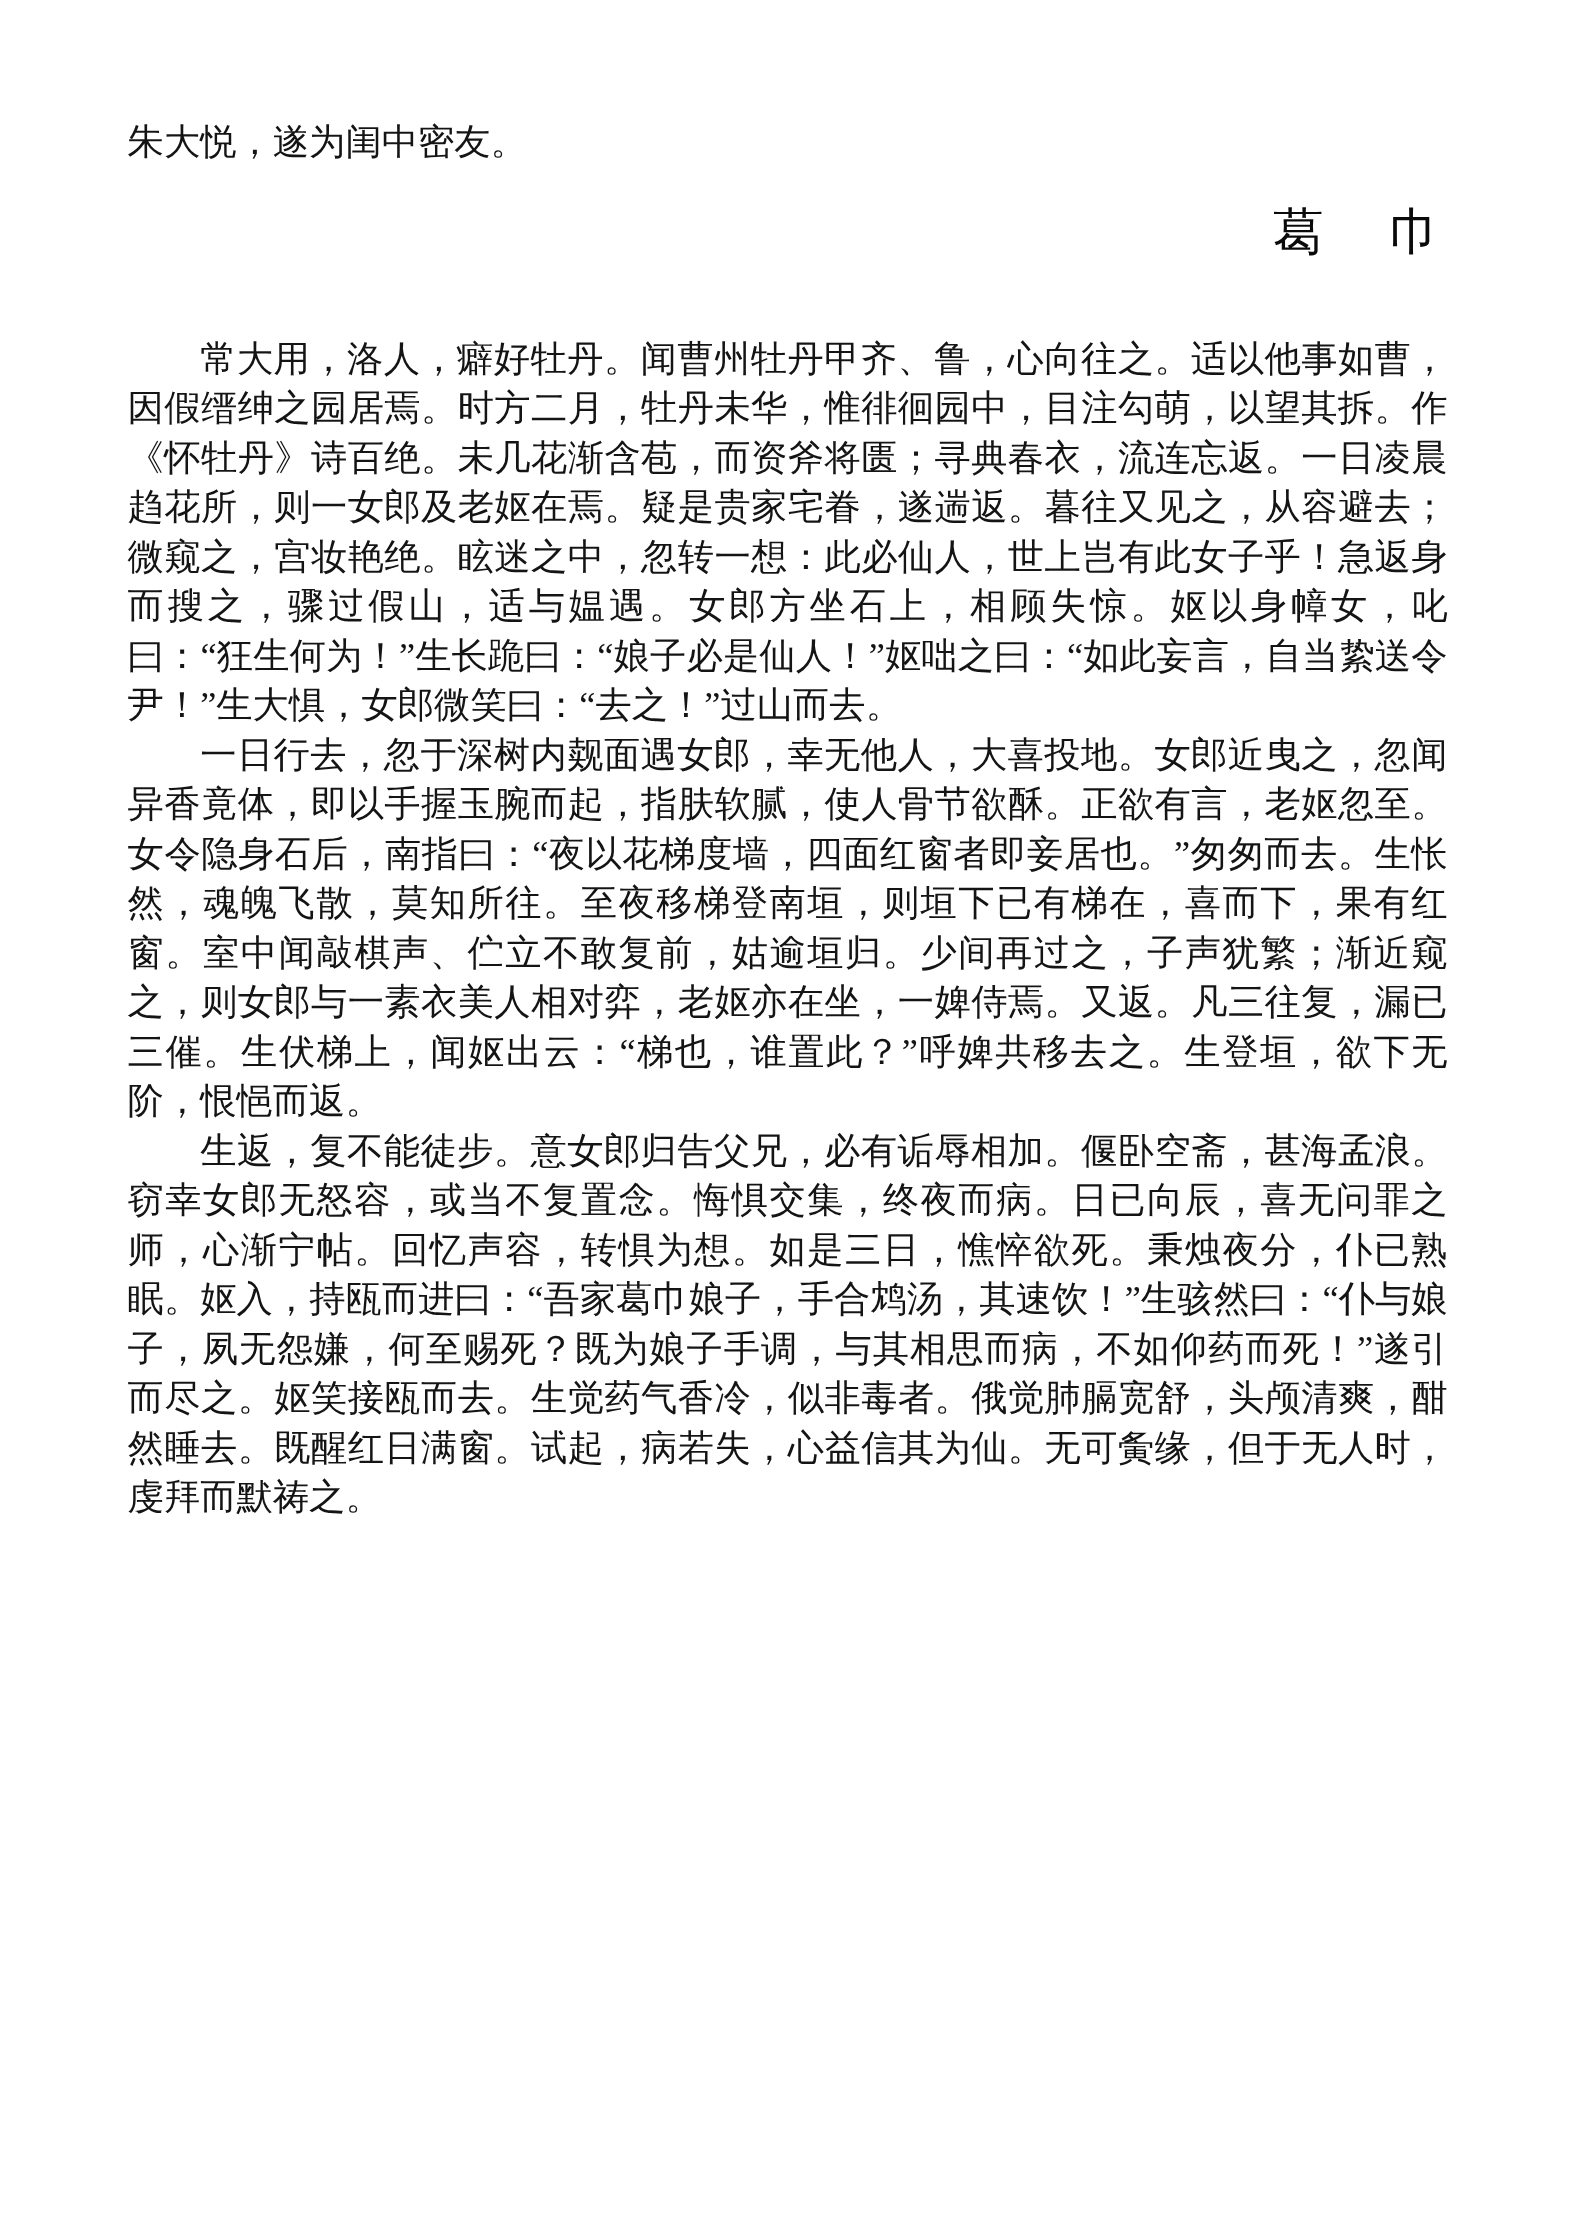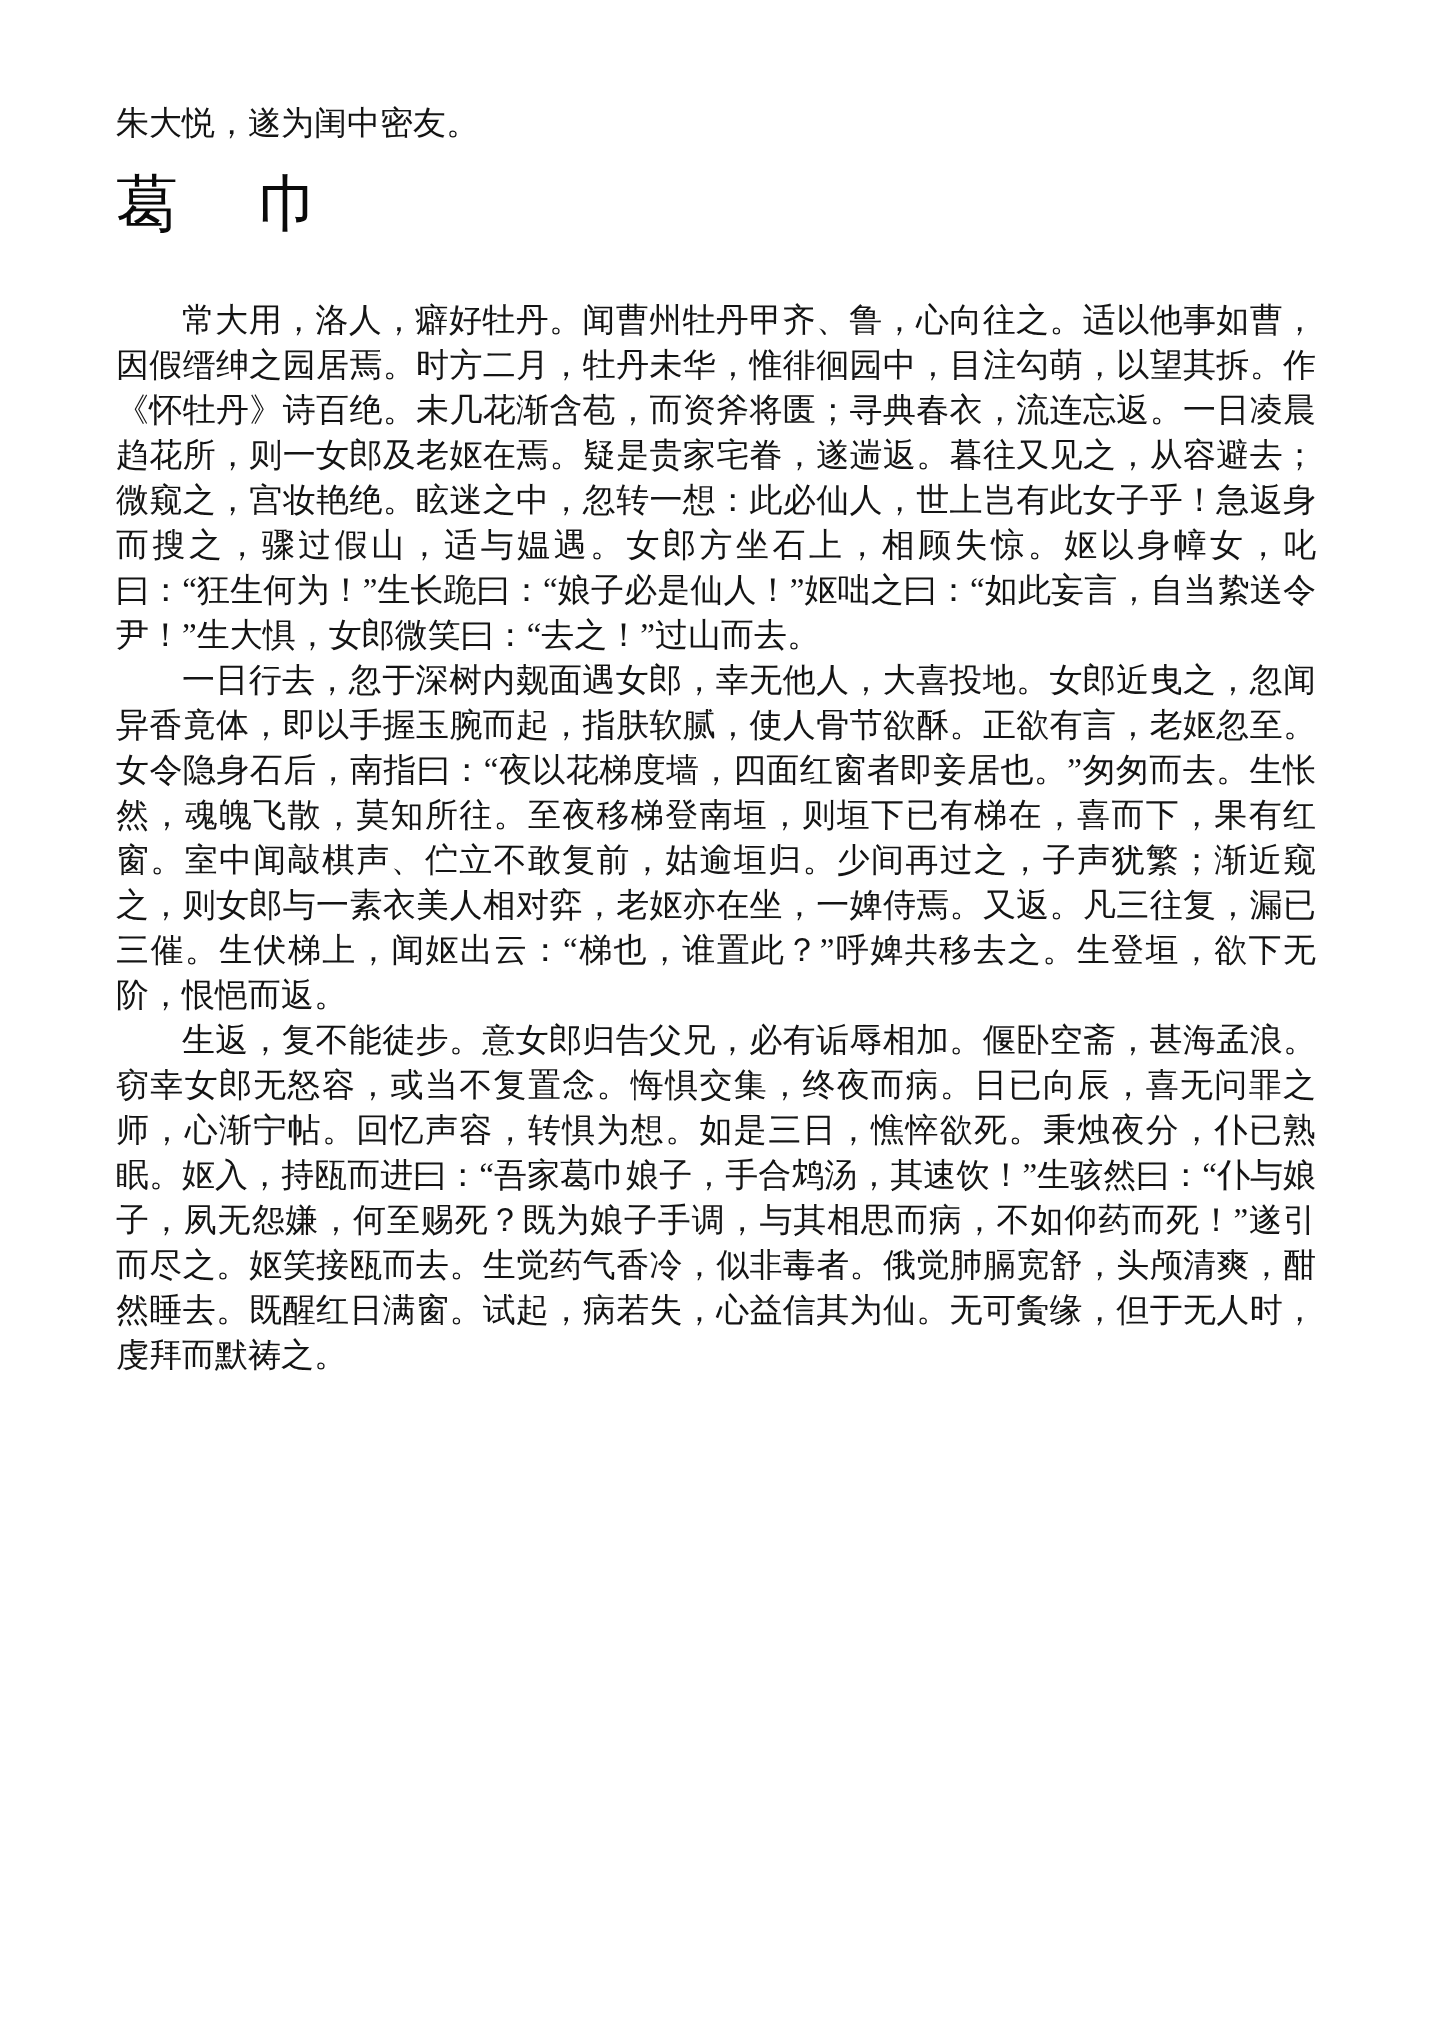--- a/index.html
+++ b/index.html
@@ -11,41 +11,41 @@
     width: 1433px;
     height: 2024px;
     overflow: hidden;
     position: relative;
     font-family: "Liberation Serif", "DejaVu Serif", serif;
     color: #141414;
   }
   .page {
     position: absolute;
     left: 116px;
-    top: 16px;
+    top: 0;
     width: 1200px;
-    padding-top: 85px;
+    padding-top: 108px;
   }
   .body-para {
     margin: 0;
     font-size: 33px;
     line-height: 45px;
     text-align: justify;
     text-justify: inter-character;
     letter-spacing: 0;
     word-break: break-all;
   }
   .body-para.indent {
     text-indent: 2em;
   }
   .story-title {
     margin: 26px 0 62px 0;
-    font-size: 62px;
+    font-size: 46px;
     line-height: 64px;
-    text-align: left;
+    text-align: right;
     letter-spacing: 0.15em;
     font-weight: 400;
     color: #0a0a0a;
   }
 </style>
 </head>
 <body>
 
 <div class="page">
 

